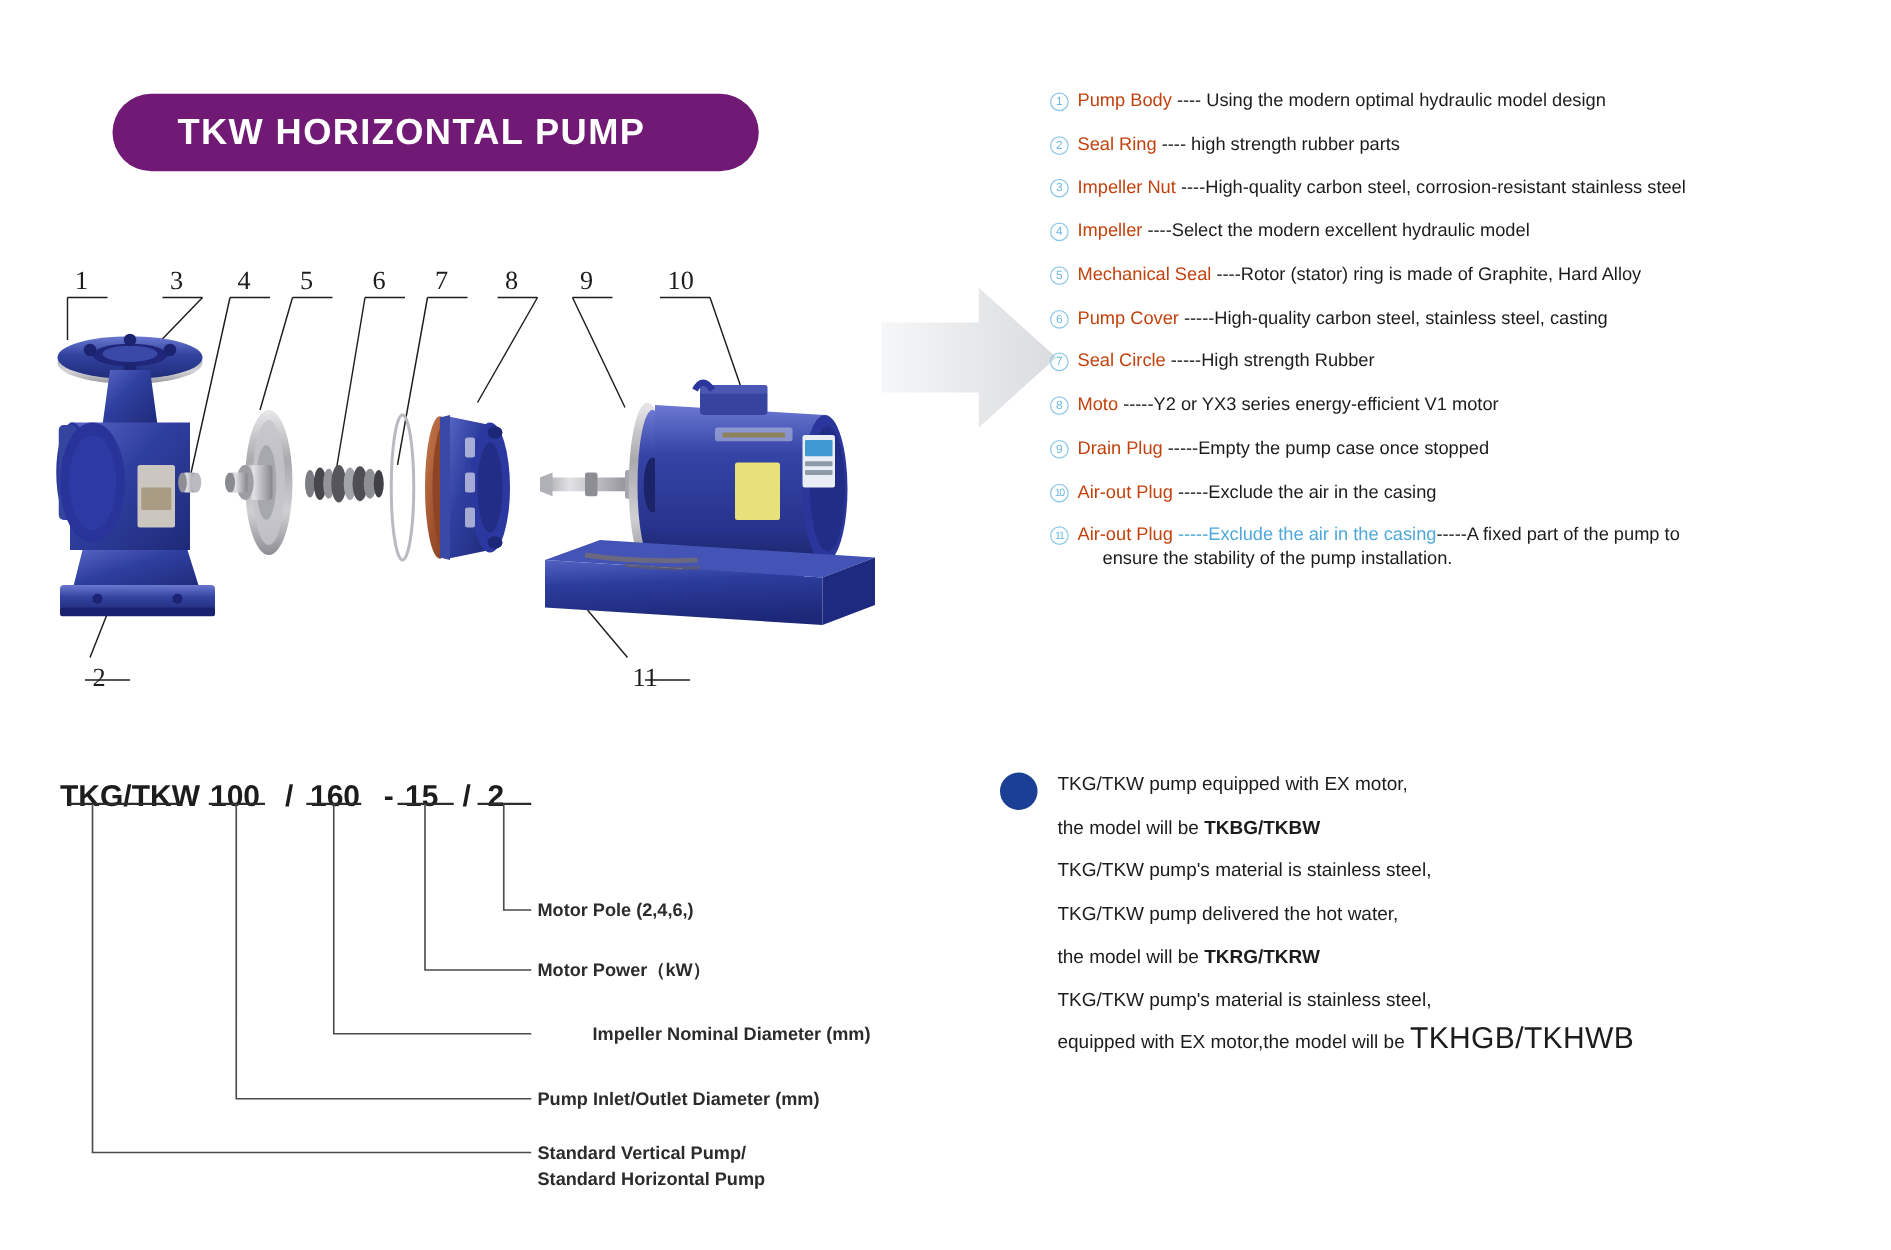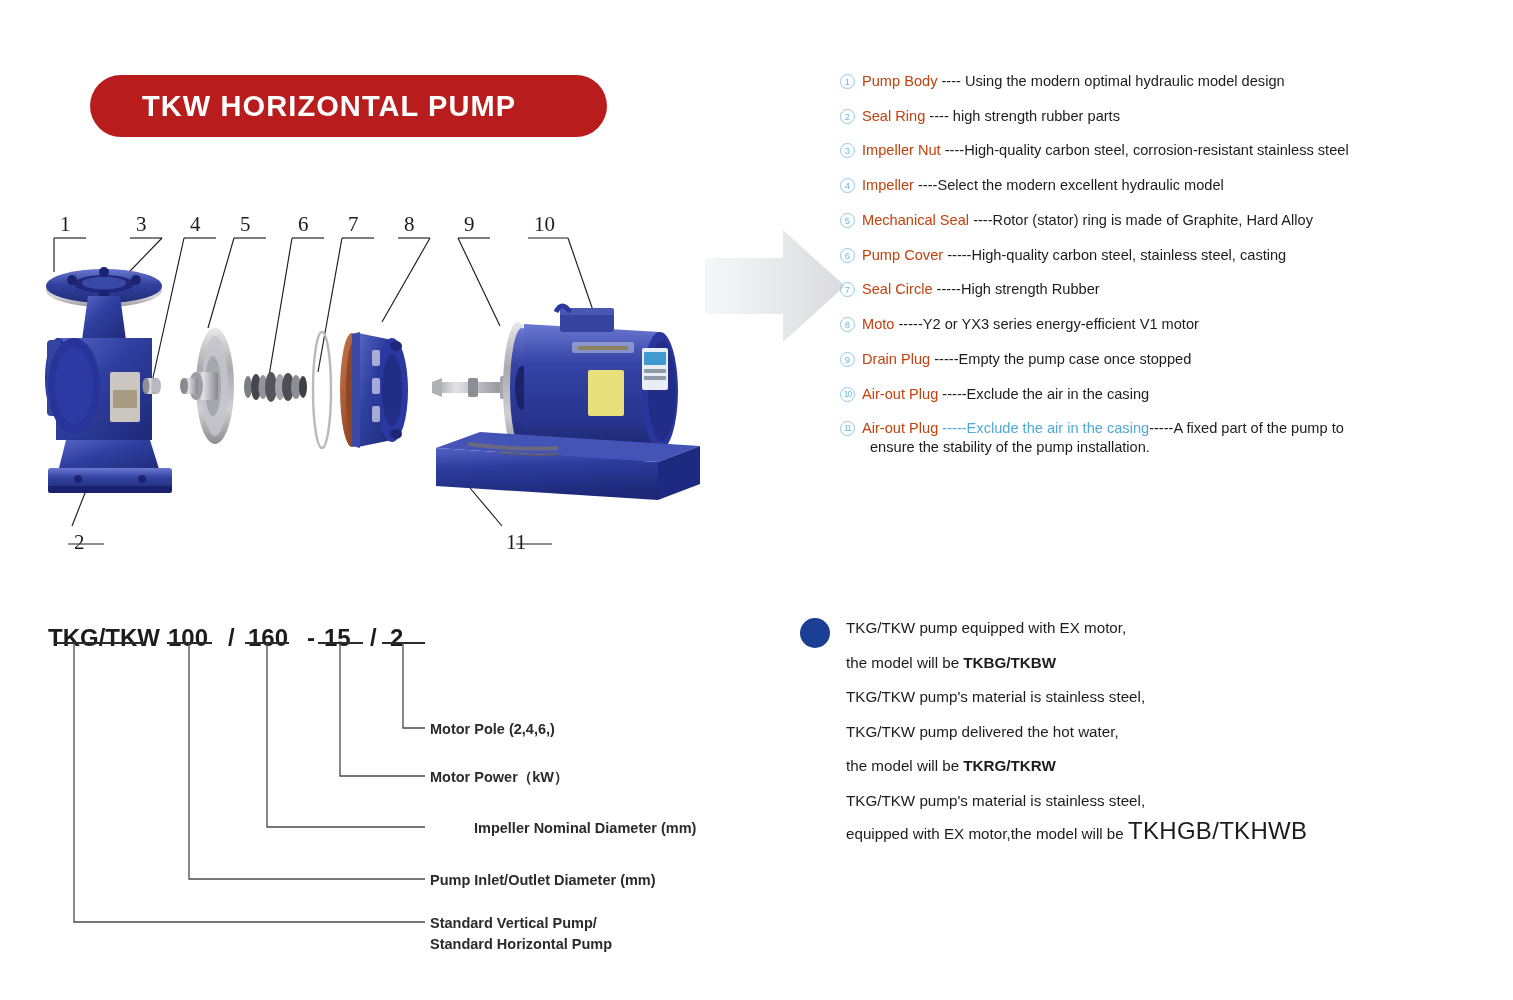--- a/index.html
+++ b/index.html
@@ -8,21 +8,21 @@
     background: #ffffff;
     font-family: "Liberation Sans", sans-serif;
     overflow: hidden;
   }
   #page { position: relative; width: 1513px; height: 1000px; }
 
   
   #title-banner {
     position: absolute; left: 90px; top: 75px;
     width: 517px; height: 62px;
-    background: #b91c1c;
+    background: #701a75;
     border-radius: 31px;
     display: flex; align-items: center;
   }
   #title-banner .t {
     margin-left: 52px;
     color: #ffffff;
     font-size: 29px;
     font-weight: bold;
     letter-spacing: 1.1px;
   }
@@ -56,21 +56,21 @@
     font-size: 9.5px;
     line-height: 13px;
     text-align: center;
     margin-right: 7px; margin-top: 2px;
     font-family: "Liberation Sans", sans-serif;
   }
   .leg-circle.wide { letter-spacing: -1px; font-size: 8.5px; }
   .leg-text { color: #1c1c1c; }
   .leg-name { color: #c2410c; }
   .leg-blue { color: #4fa9d8; }
-  .leg-cont { display: block; margin-left: 8px; }
+  .leg-cont { display: block; margin-left: 20px; }
 
   
   #model { position: absolute; left: 0px; top: 595px; width: 760px; height: 380px; }
   .code-tok {
     position: absolute;
     font-family: Liberation Sans, sans-serif;
     font-size: 24px; font-weight: bold; color: #1c1c1c;
     white-space: nowrap;
     margin-top: 21px;
   }

